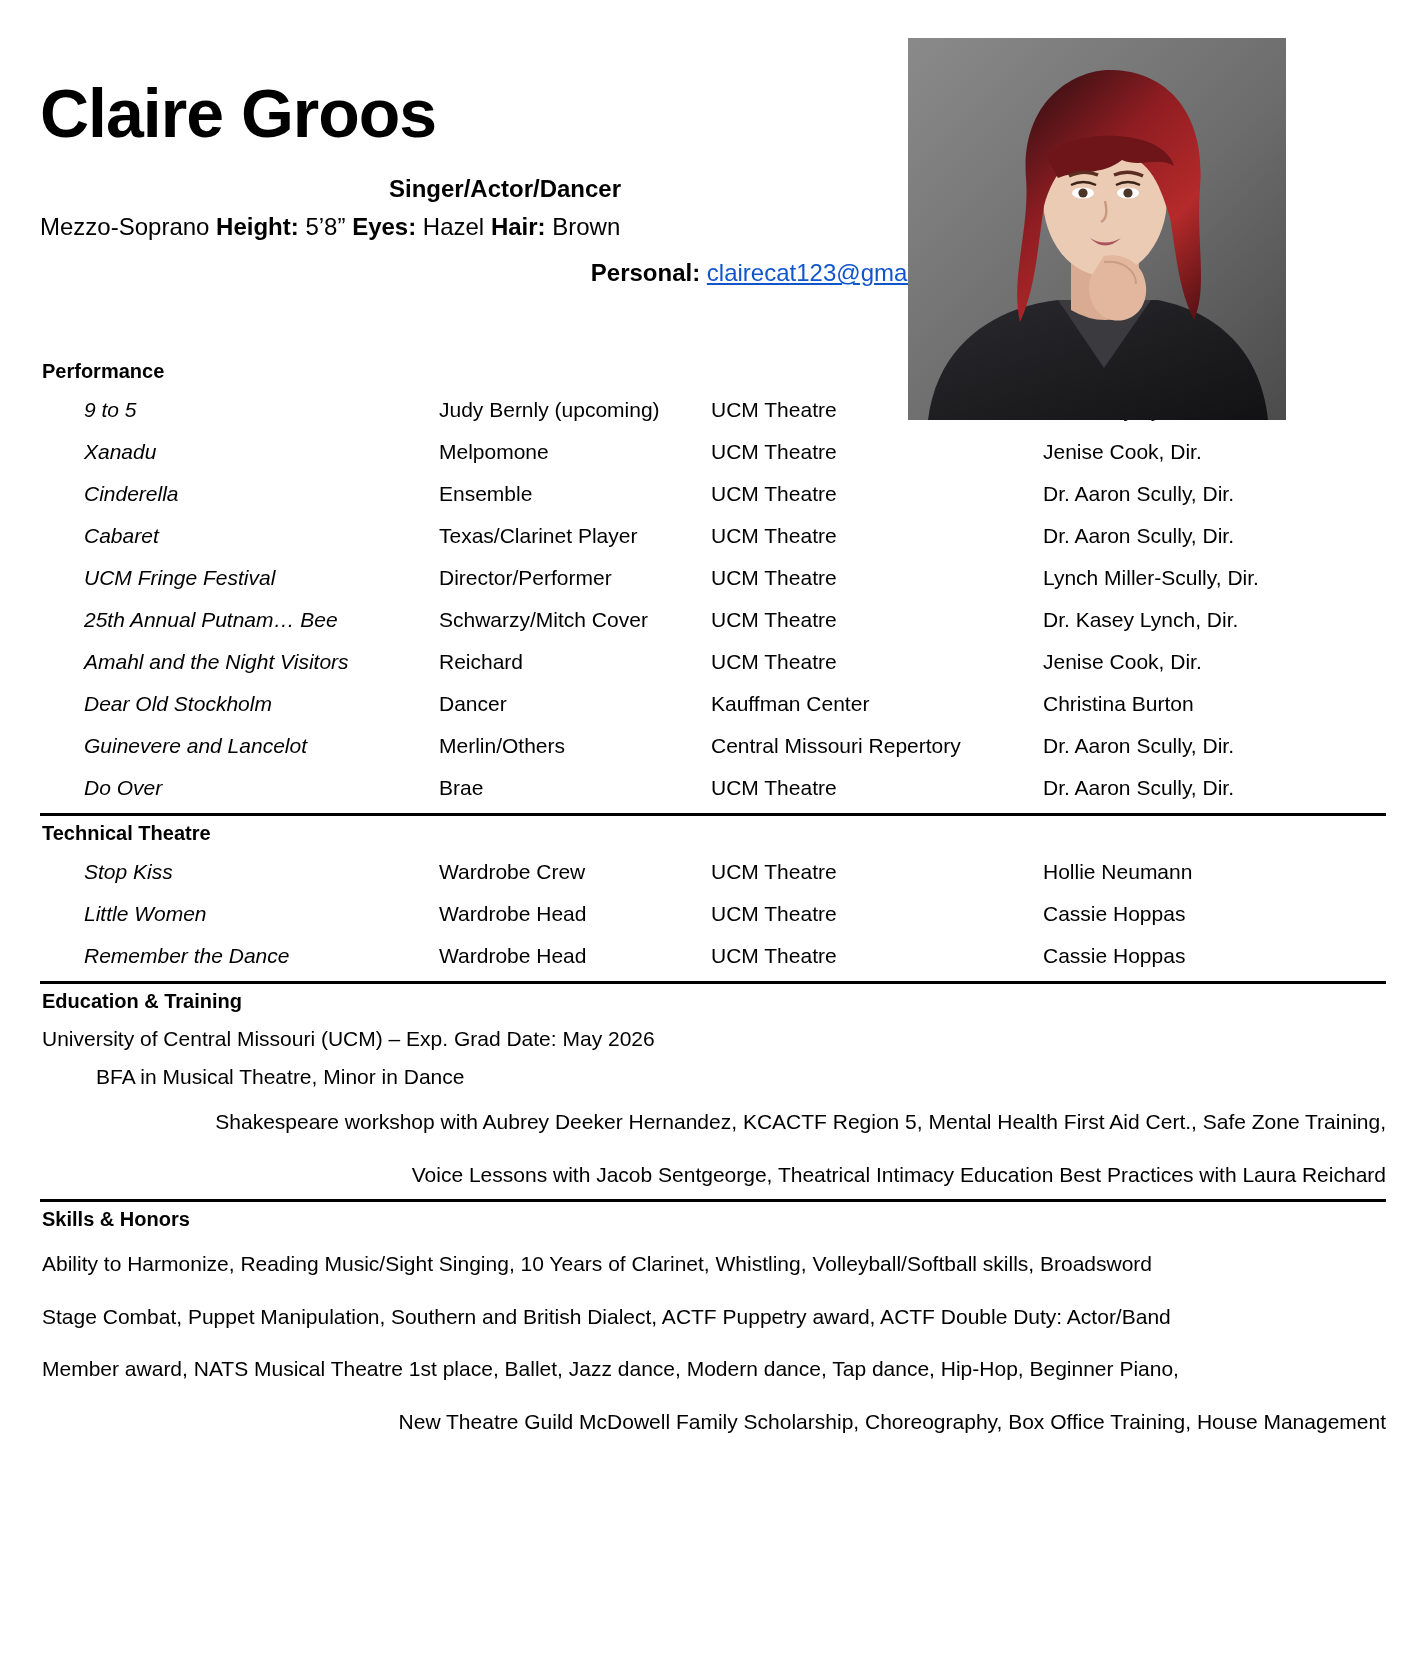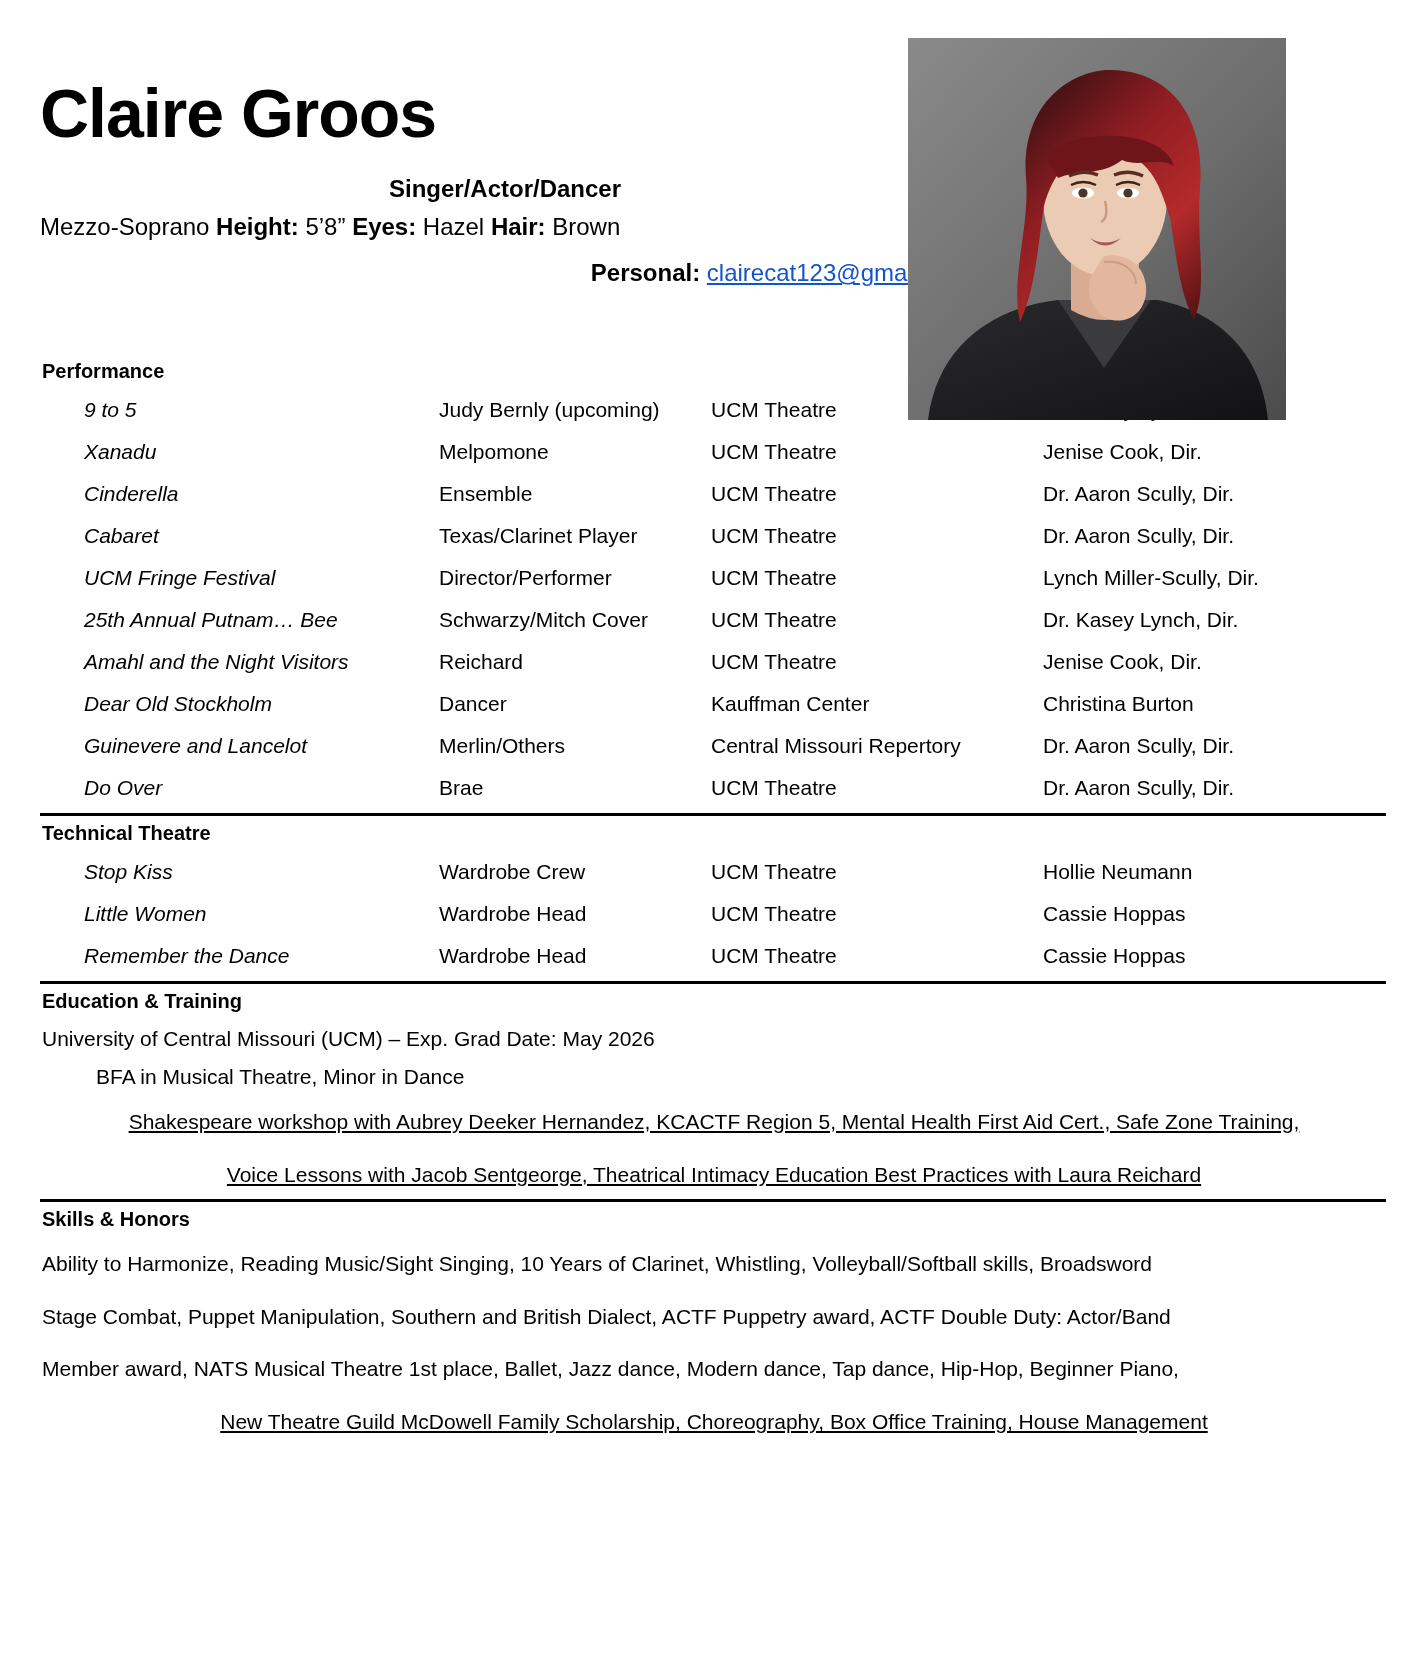--- a/index.html
+++ b/index.html
@@ -110,21 +110,21 @@
     font-size: 21px;
     margin: 14px 0 0 2px;
   }
   .edu-line.indent { margin-left: 56px; }
   .para {
     font-size: 21px;
     line-height: 1.85;
     margin: 14px 0 0 2px;
     text-align: justify;
   }
-  .para.nojustify { text-align: center; text-decoration: underline; }
+  .para.nojustify { text-align: right; }
   .skills-block { margin-top: 8px; }
 </style>
 </head>
 <body>
 
 <div class="page">
 
   <div class="header">
 
     <div class="headshot">

